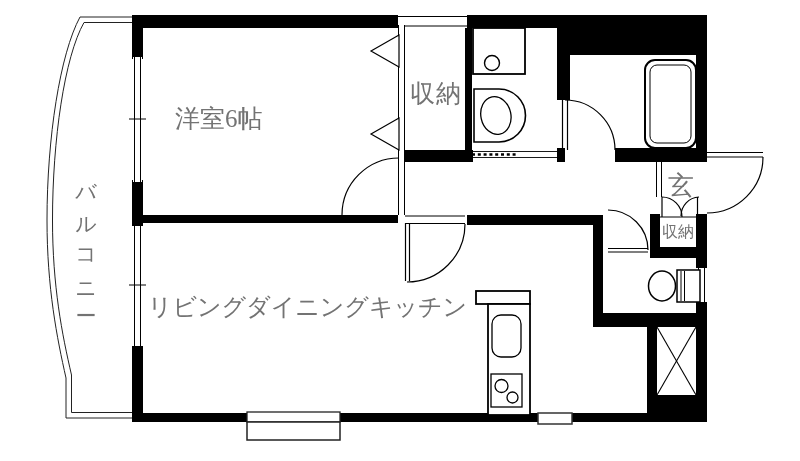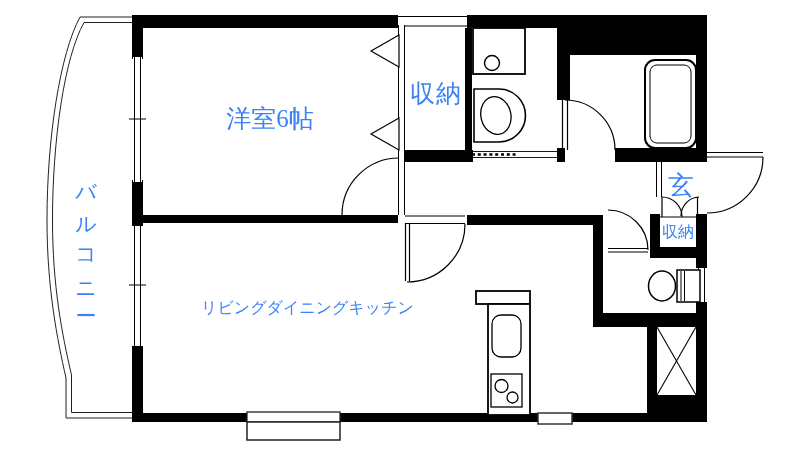--- a/index.html
+++ b/index.html
@@ -1,24 +1,24 @@
 <!DOCTYPE html>
 <html><head>
 <meta charset="utf-8">
 <style>
   html,body{margin:0;padding:0;background:#fff;}
   #plan{
     position:relative;width:800px;height:461px;background:#ffffff;overflow:hidden;
     font-family:"Liberation Serif","DejaVu Serif",serif;color:#000;
   }
   #plan svg{position:absolute;left:0;top:0;}
-  .lbl{position:absolute;color:#3b82f6;white-space:nowrap;}
-  .lbl-yoshitsu{left:175px;top:102px;width:190px;text-align:center;font-size:25px;}
+  .lbl{position:absolute;color:#737373;white-space:nowrap;}
+  .lbl-yoshitsu{left:175px;top:102px;width:190px;text-align:left;font-size:25px;}
   .lbl-closet{left:401px;top:77px;width:70px;text-align:center;font-size:25px;letter-spacing:1px;}
-  .lbl-ldk{left:140px;top:293px;width:335px;text-align:center;font-size:16px;line-height:29px;}
+  .lbl-ldk{left:140px;top:293px;width:335px;text-align:center;font-size:24px;line-height:29px;}
   .lbl-balcony{left:72px;top:168px;font-size:21px;writing-mode:vertical-rl;text-orientation:upright;letter-spacing:10px;}
   .lbl-genkan{left:666px;top:168px;width:30px;text-align:center;font-size:26px;}
   .lbl-gstorage{left:658px;top:222px;width:40px;text-align:center;font-size:16px;}
 </style>
 </head>
 <body>
 
 <div id="plan">
   <svg width="800" height="461" viewBox="0 0 800 461">
 

